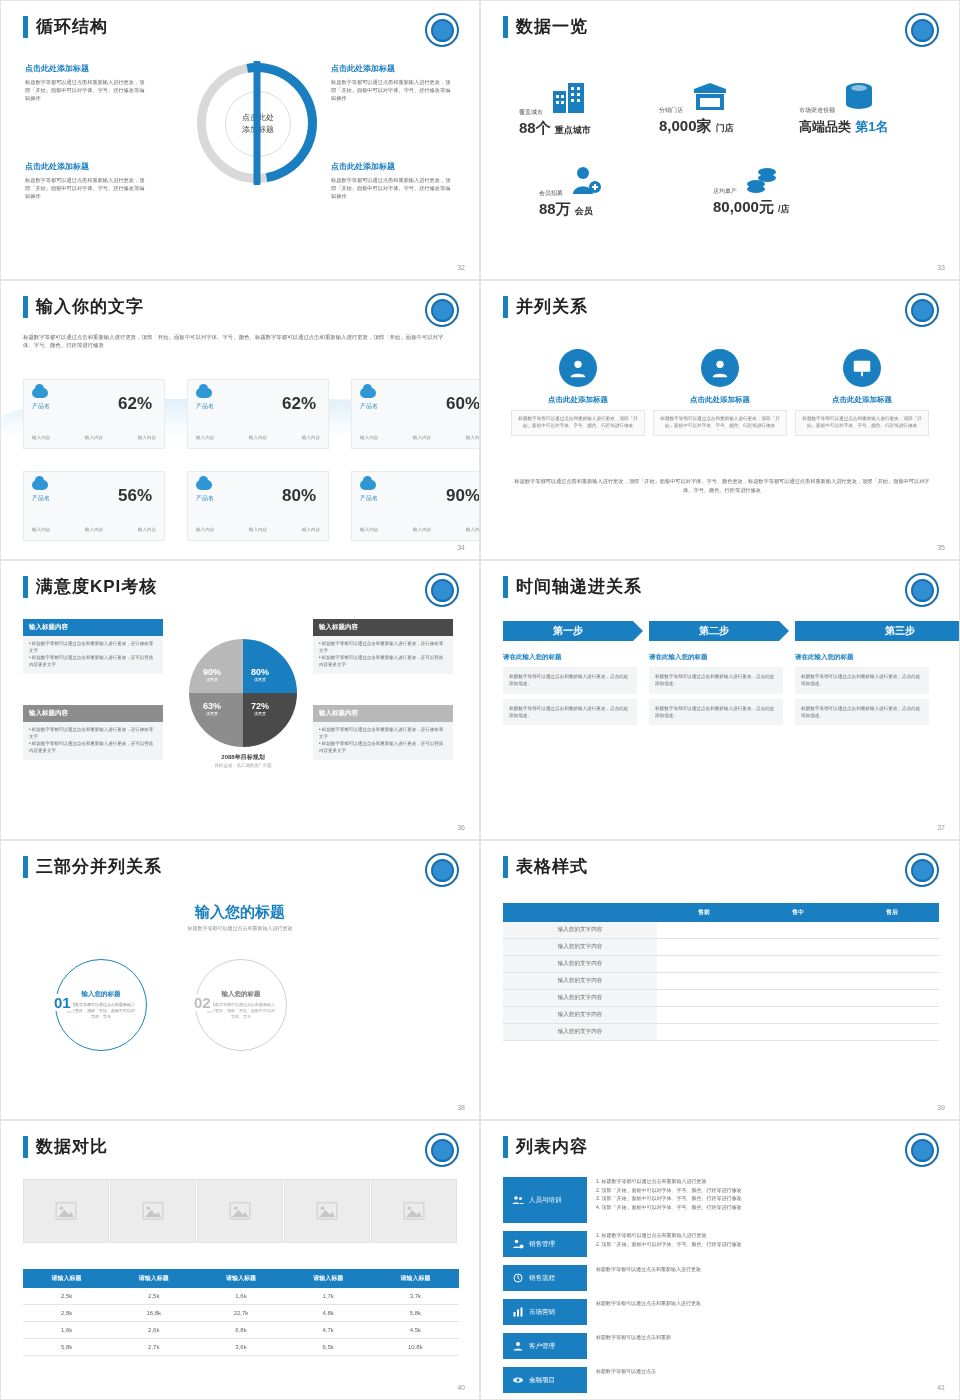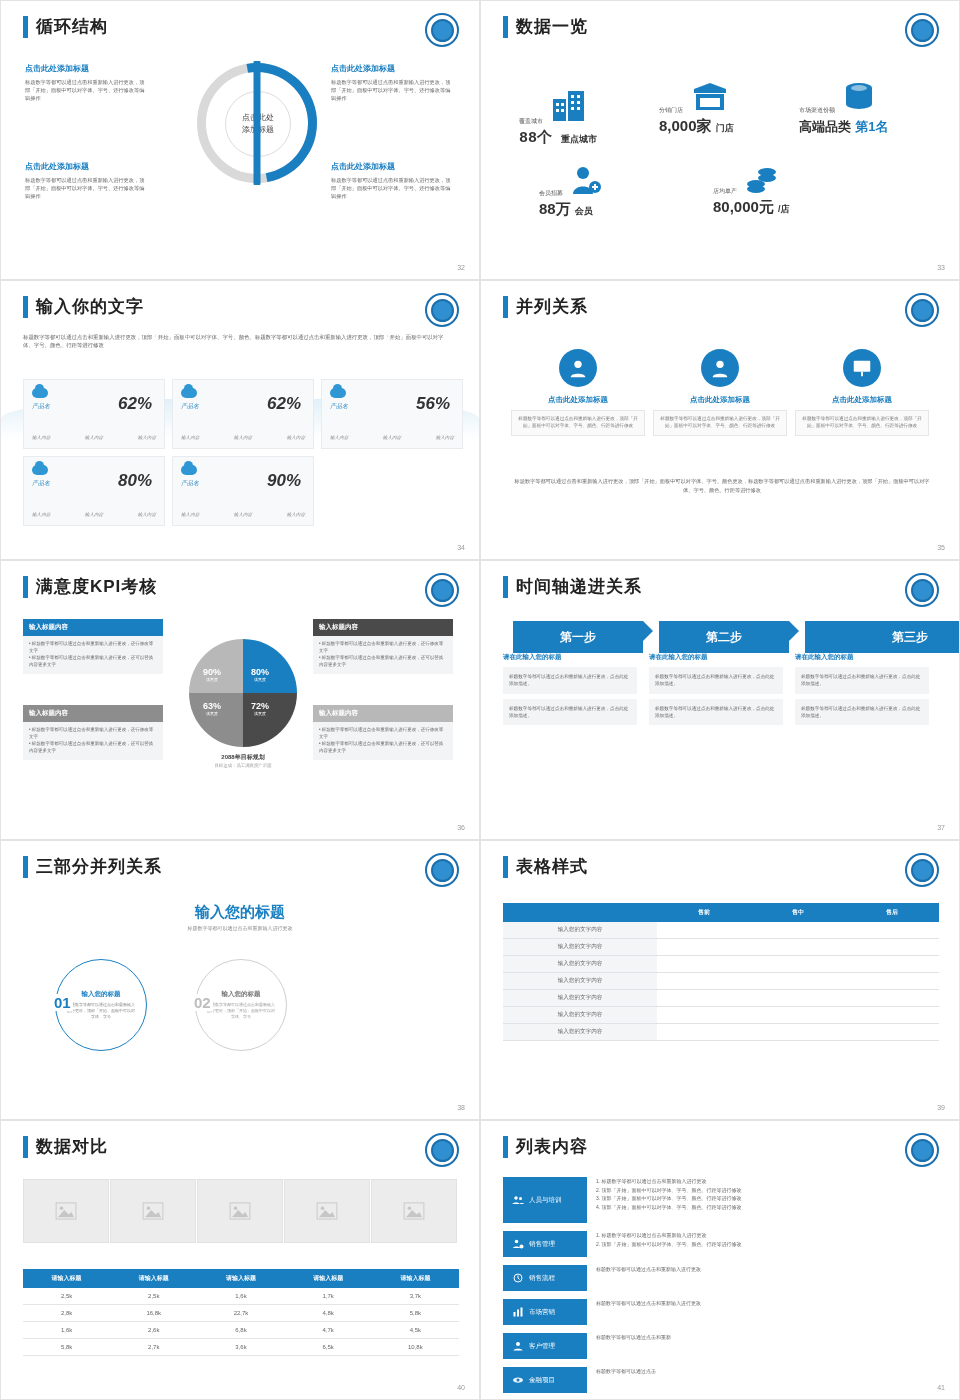--- a/index.html
+++ b/index.html
@@ -24,21 +24,21 @@
   .ring .inner{position:absolute;left:28px;top:28px;width:64px;height:64px;border-radius:50%;background:#fff;border:1px solid #ddd;display:flex;align-items:center;justify-content:center;flex-direction:column;font-size:8px;color:#444;line-height:1.5;}
   .vbar{position:absolute;left:50%;top:12px;width:7px;height:96px;background:#1a7fc1;transform:translateX(-50%);border-radius:1px;}
 
   
   .s33 .cell{position:absolute;}
   .s33 .cap{font-size:6px;color:#555;margin-bottom:2px;}
   .s33 .big{font-size:15px;font-weight:bold;color:#1a7fc1;}
   .s33 .big span{font-size:9px;color:#333;font-weight:bold;}
 
   
-  .cards{position:absolute;left:22px;top:98px;display:grid;grid-template-columns:repeat(3,142px);grid-template-rows:70px 70px;gap:7px;font-style:italic;}
+  .cards{position:absolute;left:22px;top:98px;display:grid;grid-template-columns:repeat(3,142px);grid-template-rows:70px 70px;gap:22px;}
   .card{background:#f7f9fa;border:1px solid #e8ecef;position:relative;}
   .card .pc{position:absolute;left:8px;top:22px;font-size:6px;color:#1a7fc1;}
   .card .pct{position:absolute;right:12px;top:14px;font-size:17px;font-weight:bold;color:#333;}
   .card .row{position:absolute;left:8px;right:8px;bottom:8px;display:flex;justify-content:space-between;font-size:4.6px;color:#8a8a8a;}
   .cloud{position:absolute;left:8px;top:8px;width:16px;height:10px;background:#2f97d4;border-radius:6px;}
   .cloud:before{content:"";position:absolute;left:3px;top:-4px;width:9px;height:9px;background:#2f97d4;border-radius:50%;}
   .wave{position:absolute;left:0;right:0;top:118px;height:40px;background:linear-gradient(180deg,rgba(200,228,243,.55),rgba(255,255,255,0));border-radius:50% 50% 0 0/30px;}
 
   
   .circ-ico{width:38px;height:38px;border-radius:50%;background:#1a7fc1;display:flex;align-items:center;justify-content:center;color:#fff;font-size:17px;}
@@ -49,21 +49,21 @@
   
   .kpi-box{position:absolute;width:140px;}
   .kpi-head{font-size:6.5px;font-weight:bold;color:#fff;padding:4px 6px;}
   .kpi-body{background:#f3f4f5;padding:5px 6px;font-size:4.5px;color:#666;line-height:1.55;}
   .pie{position:absolute;left:188px;top:78px;width:108px;height:108px;border-radius:50%;
        background:conic-gradient(#1a7fc1 0 25%,#4a4a4a 25% 50%,#8d8d8d 50% 75%,#b8b8b8 75% 100%);}
   .pie .q{position:absolute;font-size:9px;color:#fff;font-weight:bold;text-align:center;line-height:1.2;}
   .pie .q small{display:block;font-size:4px;font-weight:normal;}
 
   
-  .step{position:absolute;height:32px;background:#1a7fc1;color:#fff;font-size:12px;font-weight:bold;display:flex;align-items:center;justify-content:center;margin-left:10px;}
+  .step{position:absolute;height:20px;background:#1a7fc1;color:#fff;font-size:10px;font-weight:bold;display:flex;align-items:center;justify-content:center;}
   .step:after{content:"";position:absolute;right:-10px;top:0;border-left:10px solid #1a7fc1;border-top:10px solid transparent;border-bottom:10px solid transparent;}
   .stepcol{position:absolute;width:134px;}
   .stepcol .sh{font-size:6.5px;font-weight:bold;color:#1a7fc1;margin-bottom:5px;}
   .stepcol .sb{background:#f3f4f5;padding:6px;font-size:4.6px;color:#666;line-height:1.6;margin-bottom:5px;}
 
   
   .bigcirc{position:absolute;width:92px;height:92px;border-radius:50%;border:1px solid #1a7fc1;display:flex;flex-direction:column;align-items:center;justify-content:center;text-align:center;padding:10px;box-sizing:border-box;}
   .bigcirc.gray{border-color:#cfcfcf;}
   .num{position:absolute;left:-4px;top:34px;font-size:15px;font-weight:bold;color:#1a7fc1;background:#fff;padding:0 2px;}
   .num.gray{color:#bdbdbd;}
@@ -128,21 +128,21 @@
     <div class="pgnum">32</div>
   </div>
 
   <div class="slide s33">
     <div class="title-wrap">
       <div class="title-bar"></div>
       <div class="slide-title">数据一览</div>
     </div>
     <div class="logo"></div>
 
-    <div class="cell" style="left:38px;top:88px;font-family:Liberation Mono, monospace;">
+    <div class="cell" style="left:38px;top:80px;">
       <div style="display:flex;align-items:flex-end;gap:8px;">
         <div>
           <div class="cap">覆盖城市</div>
         </div>
         <div>
           <svg width="36" height="34" viewBox="0 0 36 34">
               <rect x="2" y="10" width="13" height="22" fill="#1a7fc1"></rect>
               <rect x="17" y="2" width="16" height="30" fill="#1a7fc1"></rect>
               <g fill="#fff">
                 <rect x="5" y="14" width="3" height="3"></rect>
@@ -266,20 +266,30 @@
         <div class="pct">62%</div>
         <div class="row">
             <span>输入内容</span>
             <span>输入内容</span>
             <span>输入内容</span>
           </div>
       </div>
       <div class="card">
         <div class="cloud"></div>
         <div class="pc">产品名</div>
+        <div class="pct">60%</div>
+        <div class="row">
+            <span>输入内容</span>
+            <span>输入内容</span>
+            <span>输入内容</span>
+          </div>
+      </div>
+      <div class="card">
+        <div class="cloud"></div>
+        <div class="pc">产品名</div>
         <div class="pct">56%</div>
         <div class="row">
             <span>输入内容</span>
             <span>输入内容</span>
             <span>输入内容</span>
           </div>
       </div>
       <div class="card">
         <div class="cloud"></div>
         <div class="pc">产品名</div>

